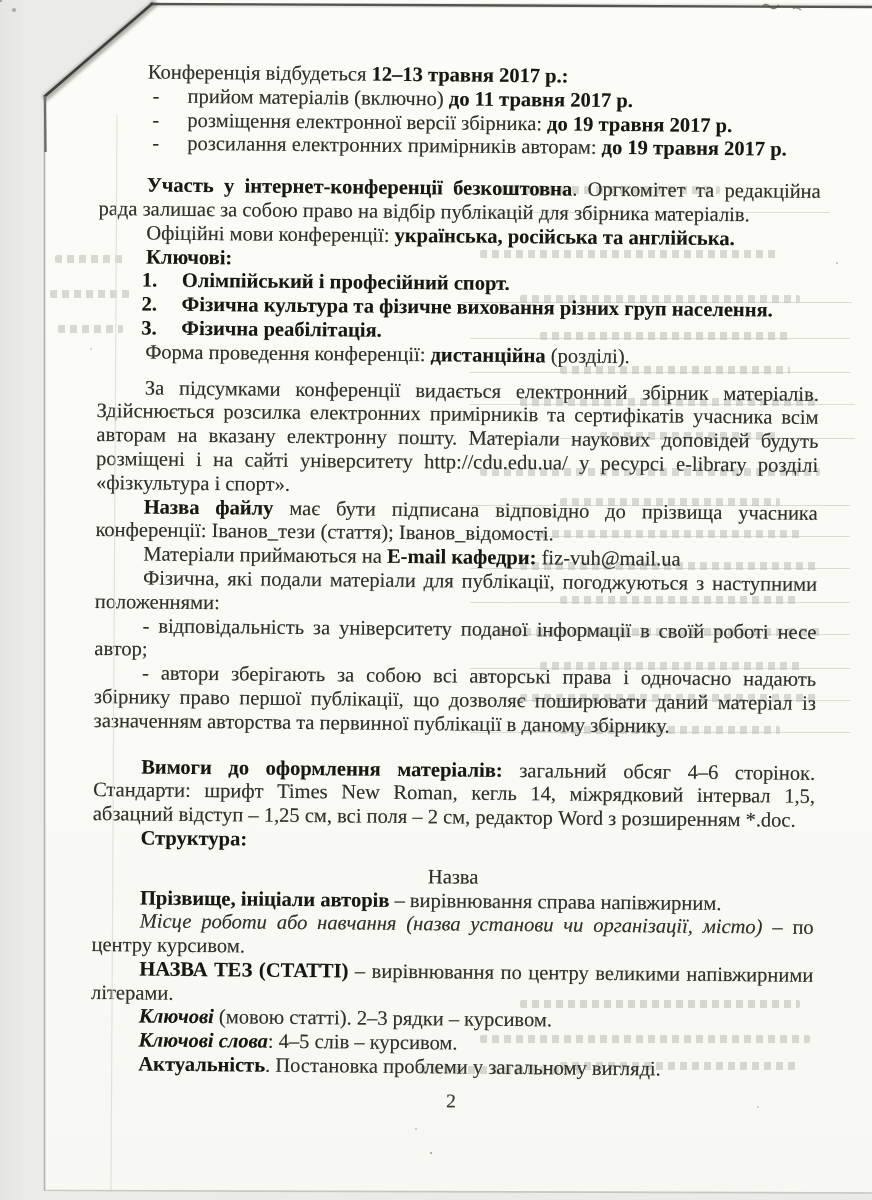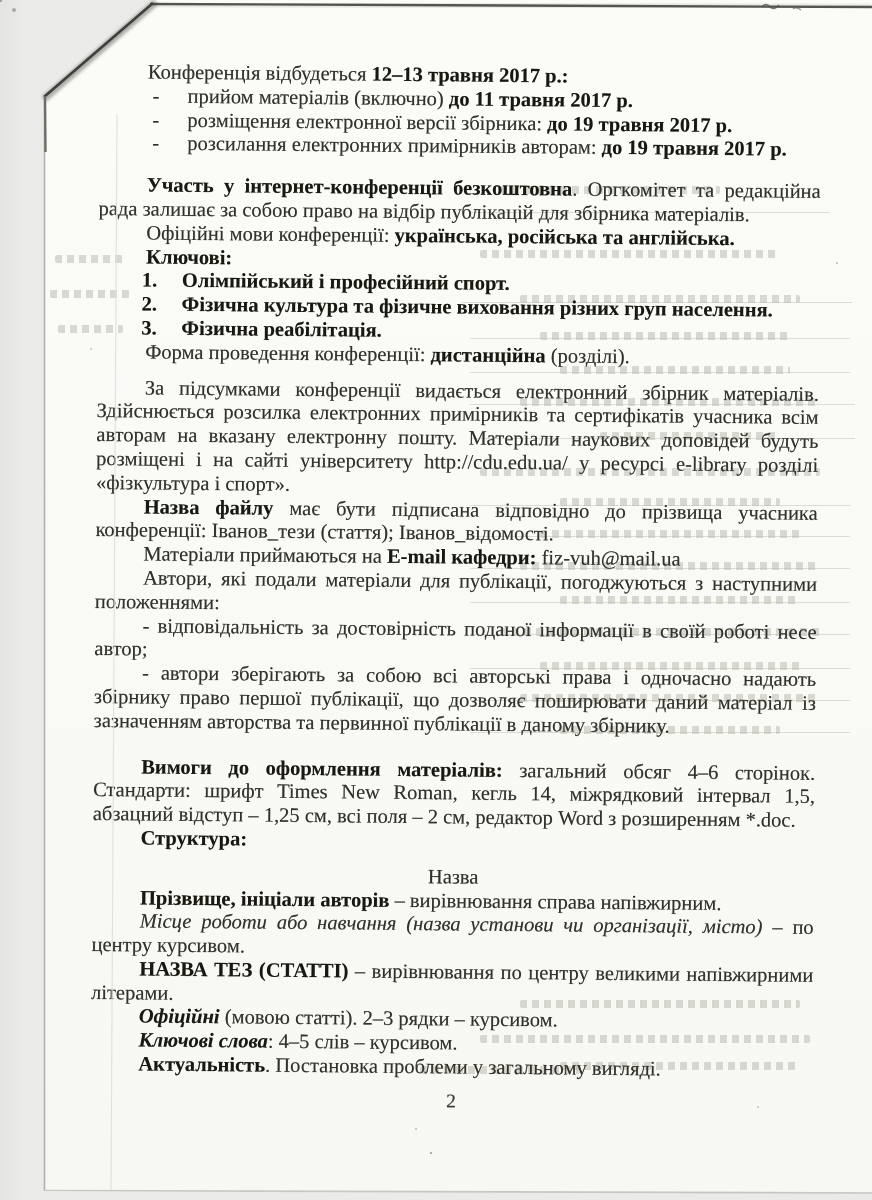--- a/index.html
+++ b/index.html
@@ -99,30 +99,30 @@
     <div class="p indent" style="margin-top: 18px;"><span class="b ">Участь у інтернет-конференції безкоштовна</span><span class="">. Оргкомітет та редакційна рада залишає за собою право на відбір публікацій для збірника матеріалів.</span></div>
     <div class="p indent"><span class="">Офіційні мови конференції: </span><span class="b ">українська, російська та англійська.</span></div>
     <div class="p indent"><span class="b ">Ключові:</span></div>
     <div class="p num"><span class="marker">1.</span><span class="b ">Олімпійський і професійний спорт.</span></div>
     <div class="p num"><span class="marker">2.</span><span class="b ">Фізична культура та фізичне виховання різних груп населення.</span></div>
     <div class="p num"><span class="marker">3.</span><span class="b ">Фізична реабілітація.</span></div>
     <div class="p indent"><span class="">Форма проведення конференції: </span><span class="b ">дистанційна</span><span class=""> (розділі).</span></div>
     <div class="p indent" style="margin-top: 12px;"><span class="">За підсумками конференції видається електронний збірник матеріалів. Здійснюється розсилка електронних примірників та сертифікатів учасника всім авторам на вказану електронну пошту. Матеріали наукових доповідей будуть розміщені і на сайті університету http://cdu.edu.ua/ у ресурсі e-library розділі «фізкультура і спорт».</span></div>
     <div class="p indent"><span class="b ">Назва файлу</span><span class=""> має бути підписана відповідно до прізвища учасника конференції: Іванов_тези (стаття); Іванов_відомості.</span></div>
     <div class="p indent"><span class="">Матеріали приймаються на </span><span class="b ">E-mail кафедри:</span><span class=""> fiz-vuh@mail.ua</span></div>
-    <div class="p indent"><span class="">Автори, які подали матеріали для публікації, погоджуються з наступними положеннями:</span></div>
-    <div class="p indent"><span class="">- відповідальність за достовірність поданої інформації в своїй роботі несе автор;</span></div>
+    <div class="p indent"><span class="">Фізична, які подали матеріали для публікації, погоджуються з наступними положеннями:</span></div>
+    <div class="p indent"><span class="">- відповідальність за університету поданої інформації в своїй роботі несе автор;</span></div>
     <div class="p indent"><span class="">- автори зберігають за собою всі авторські права і одночасно надають збірнику право першої публікації, що дозволяє поширювати даний матеріал із зазначенням авторства та первинної публікації в даному збірнику.</span></div>
     <div class="p indent" style="margin-top: 22px;"><span class="b ">Вимоги до оформлення матеріалів:</span><span class=""> загальний обсяг 4–6 сторінок. Стандарти: шрифт Times New Roman, кегль 14, міжрядковий інтервал 1,5, абзацний відступ – 1,25 см, всі поля – 2 см, редактор Word з розширенням *.doc.</span></div>
     <div class="p indent"><span class="b ">Структура:</span></div>
     <div class="p center" style="margin-top: 12px;"><span class="">Назва</span></div>
     <div class="p indent"><span class="b ">Прізвище, ініціали авторів</span><span class=""> – вирівнювання справа напівжирним.</span></div>
     <div class="p indent"><span class="i ">Місце роботи або навчання (назва установи чи організації, місто)</span><span class=""> – по центру курсивом.</span></div>
     <div class="p indent"><span class="b ">НАЗВА ТЕЗ (СТАТТІ)</span><span class=""> – вирівнювання по центру великими напівжирними літерами.</span></div>
-    <div class="p indent"><span class="b i ">Офіційні</span><span class=""> (мовою статті). 2–3 рядки – курсивом.</span></div>
+    <div class="p indent"><span class="b i ">Ключові</span><span class=""> (мовою статті). 2–3 рядки – курсивом.</span></div>
     <div class="p indent"><span class="b i ">Ключові слова</span><span class="">: 4–5 слів – курсивом.</span></div>
     <div class="p indent"><span class="b ">Актуальність</span><span class="">. Постановка проблеми у загальному вигляді.</span></div>
     <div class="p page-num">2</div>
   </div>
 
 <div class="specks"></div>
 
 <svg class="edges" width="872" height="1200" viewBox="0 0 872 1200">
   <defs>
       <filter id="soft" x="-20%" y="-20%" width="140%" height="140%">

